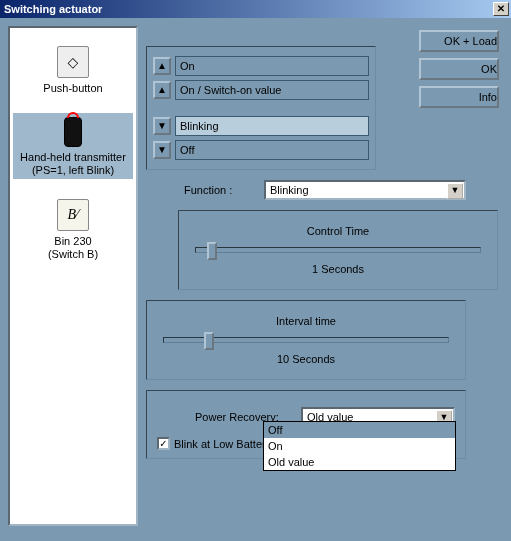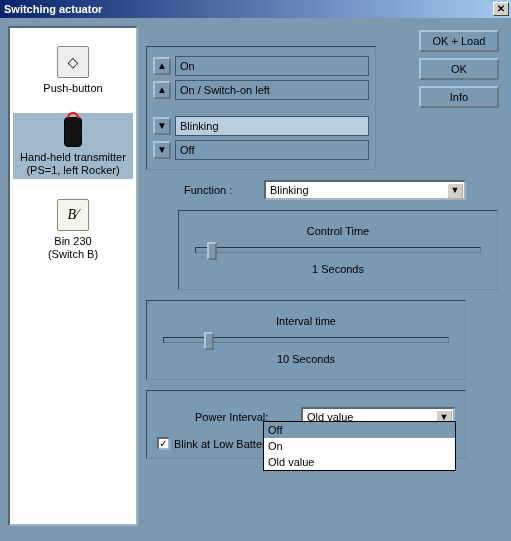--- a/index.html
+++ b/index.html
@@ -77,21 +77,21 @@
   .buttons-col {
     position: absolute;
     right: 4px; top: 4px;
     width: 80px;
     display: flex; flex-direction: column; gap: 6px;
   }
   .btn {
     height: 22px;
     background: #7B99B0;
     border: 2px outset #B0C4D4;
-    text-align: center;
+    text-align: right;
     line-height: 18px;
     font-size: 11px;
   }
   .group {
     border: 1px inset #6E8CA3;
     border-radius: 1px;
     background: #7B99B0;
     margin-bottom: 10px;
     padding: 8px 10px;
   }
@@ -183,21 +183,21 @@
 <div class="content">
 
   <div class="left-panel">
     <div class="device">
       <div class="dev-icon">◇</div>
       <div class="dev-label">Push-button</div>
     </div>
     <div class="device selected">
       <div class="dev-icon remote"></div>
       <div class="dev-label" style="white-space:pre-line">Hand-held transmitter
-(PS=1, left Rocker)</div>
+(PS=1, left Blink)</div>
     </div>
     <div class="device">
       <div class="dev-icon bin">B⁄</div>
       <div class="dev-label" style="white-space:pre-line">Bin 230
 (Switch B)</div>
     </div>
   </div>
 
   <div class="right-side">
     <div class="buttons-col">
@@ -206,21 +206,21 @@
       <div class="btn">Info</div>
     </div>
 
     <div class="group group1">
       <div class="listrow">
         <div class="arrowbox">▲</div>
         <div class="rowlabel">On</div>
       </div>
       <div class="listrow">
         <div class="arrowbox">▲</div>
-        <div class="rowlabel">On / Switch-on left</div>
+        <div class="rowlabel">On / Switch-on value</div>
       </div>
       <div class="gap"></div>
       <div class="listrow">
         <div class="arrowbox">▼</div>
         <div class="rowlabel selected">Blinking</div>
       </div>
       <div class="listrow">
         <div class="arrowbox">▼</div>
         <div class="rowlabel">Off</div>
       </div>
@@ -245,21 +245,21 @@
     <div class="group slider-group" style="width:320px;">
       <div class="slider-title">Interval time</div>
       <div class="slider-track">
         <div class="slider-thumb" style="left:14%"></div>
       </div>
       <div class="slider-val">10 Seconds</div>
     </div>
 
     <div class="group" style="width:320px; position:relative;">
       <div class="func-row">
-        <label style="width:106px">Power Interval:</label>
+        <label style="width:106px">Power Recovery:</label>
         <div class="combo">
           <span>Old value</span>
           <div class="caret">▼</div>
         </div>
       </div>
       <div class="checkbox-row">
         <div class="chk">✓</div>
         <span>Blink at Low Battery S</span>
       </div>
 

